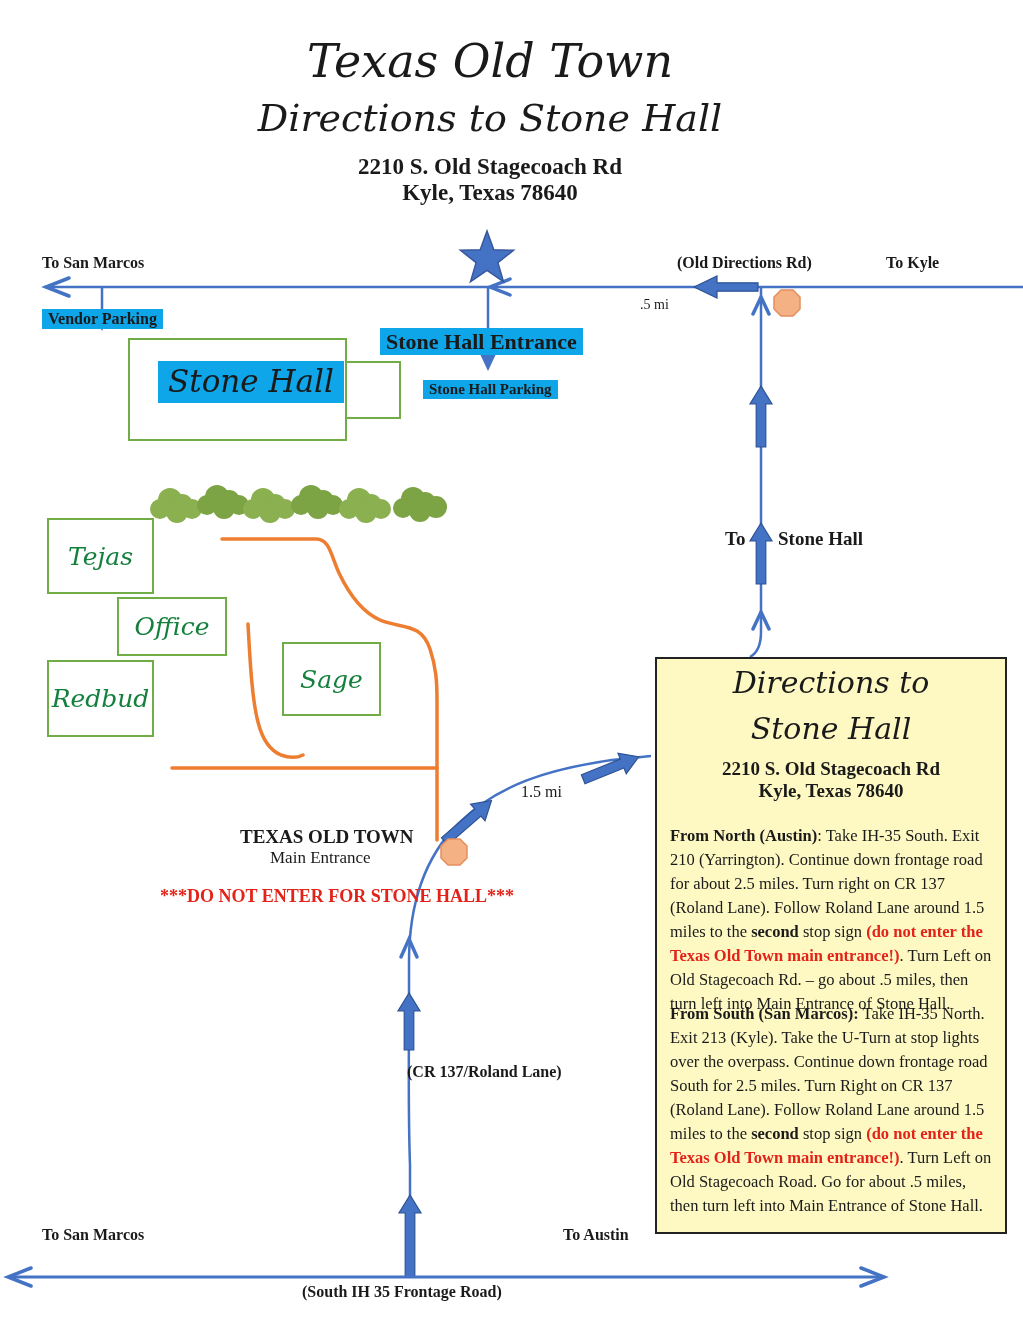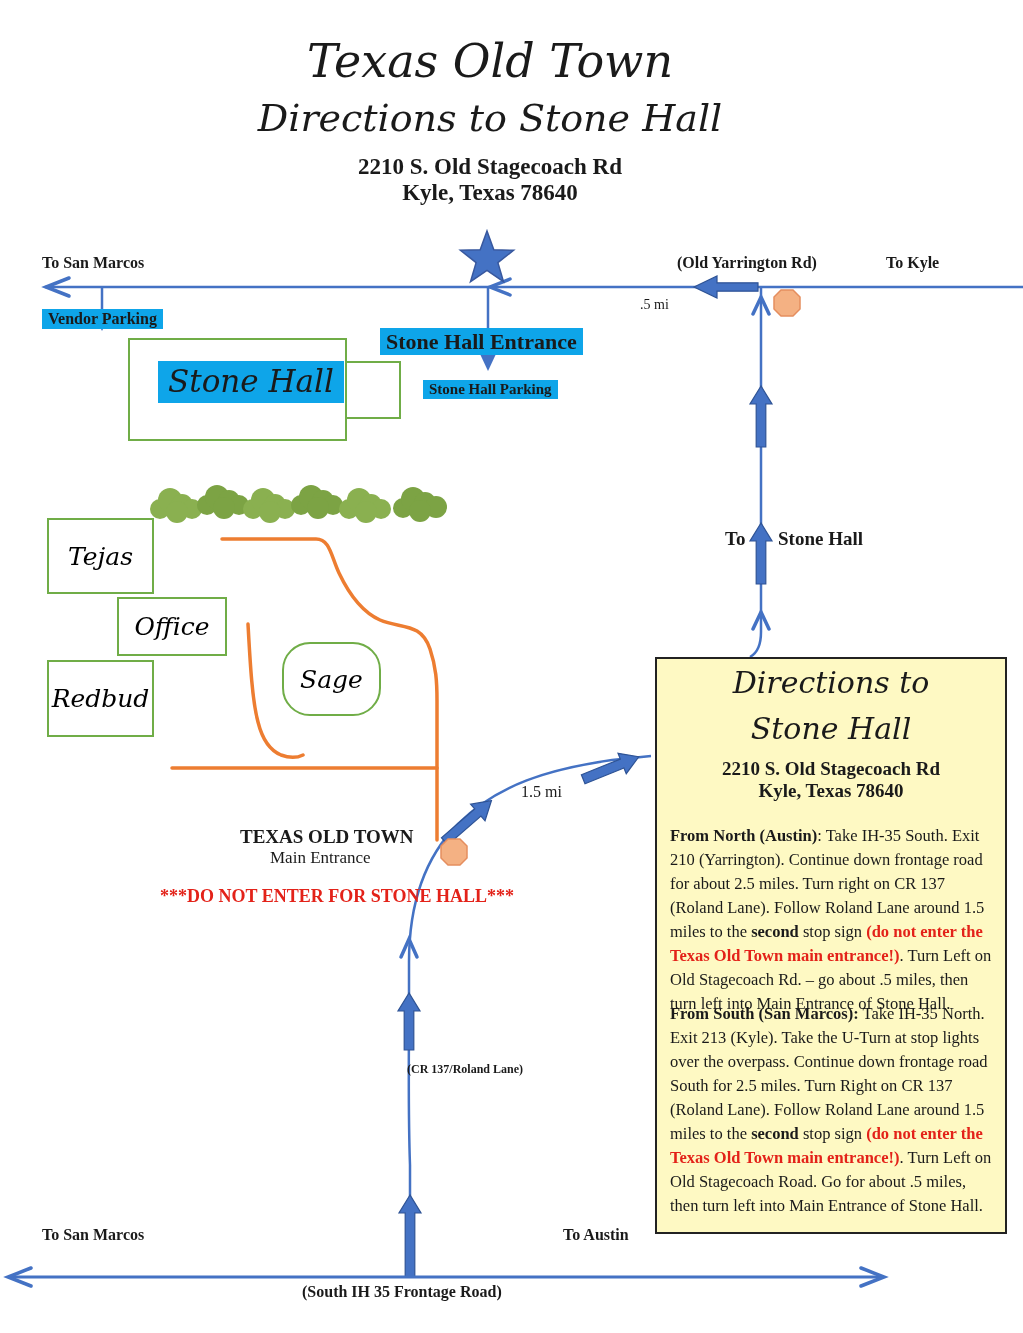--- a/index.html
+++ b/index.html
@@ -11,21 +11,21 @@
   .hl{background:#0ea5e9;padding:1px 6px;}
   .red{color:#E32219;}
   .script{font-family:"DejaVu Serif",serif;font-style:italic;}
   .hdr{position:absolute;left:0;top:0;width:980px;text-align:center;z-index:3;}
   .hdr .t1{margin-top:34px;font-size:46px;}
   .hdr .t2{margin-top:8px;font-size:38px;}
   .hdr .a1{margin-top:14px;font-size:23px;font-weight:bold;}
   .hdr .a2{font-size:23px;font-weight:bold;}
   .gbox{position:absolute;border:2px solid #70AD47;background:#fff;z-index:2;
         display:flex;align-items:center;justify-content:center;}
-  .gbox .script{font-size:25px;color:#000000;}
+  .gbox .script{font-size:25px;color:#15803d;}
   .dirbox{position:absolute;left:655px;top:657px;width:352px;height:577px;
           border:2px solid #222;background:#fef9c3;z-index:4;box-sizing:border-box;}
   .dirbox .bt1{position:absolute;left:0;top:6px;width:100%;text-align:center;font-size:30px;}
   .dirbox .bt2{position:absolute;left:0;top:52px;width:100%;text-align:center;font-size:30px;}
   .dirbox .baddr{position:absolute;left:0;top:99px;width:100%;text-align:center;
                  font-weight:bold;font-size:19px;line-height:22px;}
   .dirbox .para{position:absolute;left:13px;width:327px;font-size:16.5px;line-height:24px;text-align:left;}
   .pnorth{top:165px;}
   .psouth{top:343px;}
 </style>
@@ -127,53 +127,53 @@
   </svg>
 
   <div class="hdr">
     <div class="t1 script">Texas Old Town</div>
     <div class="t2 script">Directions to Stone Hall</div>
     <div class="a1">2210 S. Old Stagecoach Rd</div>
     <div class="a2">Kyle, Texas 78640</div>
   </div>
 
   <div class="lbl b" style="left:42px;top:254px;font-size:16px;">To San Marcos</div>
-  <div class="lbl b" style="left:677px;top:254px;font-size:16px;">(Old Yarrington Rd)</div>
+  <div class="lbl b" style="left:677px;top:254px;font-size:16px;">(Old Directions Rd)</div>
   <div class="lbl b" style="left:886px;top:254px;font-size:16px;">To Kyle</div>
   <div class="lbl" style="left:606px;top:297px;font-size:14px;margin-left:34px;">.5 mi</div>
 
   <div class="lbl b hl" style="left:42px;top:309px;font-size:16px;">Vendor Parking</div>
   <div class="lbl b hl" style="left:380px;top:307px;font-size:22px;margin-top:21px;">Stone Hall Entrance</div>
   <div class="lbl b hl" style="left:423px;top:380px;font-size:15px;">Stone Hall Parking</div>
 
   <div class="gbox" style="left:343px;top:361px;width:54px;height:54px;"></div>
   <div class="gbox" style="left:128px;top:338px;width:215px;height:99px;"></div>
   <div class="lbl script hl" style="left:158px;top:361px;font-size:31px;padding:3px 10px;">Stone Hall</div>
 
   <div class="gbox" style="left:47px;top:518px;width:103px;height:72px;">
     <span class="script">Tejas</span>
   </div>
   <div class="gbox" style="left:117px;top:597px;width:106px;height:55px;">
     <span class="script">Office</span>
   </div>
   <div class="gbox" style="left:47px;top:660px;width:103px;height:73px;">
     <span class="script">Redbud</span>
   </div>
-  <div class="gbox" style="left:282px;top:642px;width:95px;height:70px;border-radius:28px;">
+  <div class="gbox" style="left:282px;top:642px;width:95px;height:70px;">
     <span class="script">Sage</span>
   </div>
 
   <div class="lbl b" style="left:725px;top:528px;font-size:19px;">To</div>
   <div class="lbl b" style="left:778px;top:528px;font-size:19px;">Stone Hall</div>
 
   <div class="lbl" style="left:521px;top:783px;font-size:16px;">1.5 mi</div>
   <div class="lbl b" style="left:240px;top:826px;font-size:19px;">TEXAS OLD TOWN</div>
   <div class="lbl" style="left:270px;top:848px;font-size:17px;">Main Entrance</div>
   <div class="lbl b red" style="left:160px;top:866px;font-size:18px;margin-top:20px;">***DO NOT ENTER FOR STONE HALL***</div>
-  <div class="lbl b" style="left:407px;top:1063px;font-size:12px;">(CR 137/Roland Lane)</div>
+  <div class="lbl b" style="left:407px;top:1063px;font-size:16px;">(CR 137/Roland Lane)</div>
 
   <div class="lbl b" style="left:42px;top:1226px;font-size:16px;">To San Marcos</div>
   <div class="lbl b" style="left:563px;top:1226px;font-size:16px;">To Austin</div>
   <div class="lbl b" style="left:302px;top:1283px;font-size:16px;text-align:right;">(South IH 35 Frontage Road)</div>
 
   <div class="dirbox">
     <div class="bt1 script">Directions to</div>
     <div class="bt2 script">Stone Hall</div>
     <div class="baddr">
       <div>2210 S. Old Stagecoach Rd</div>

